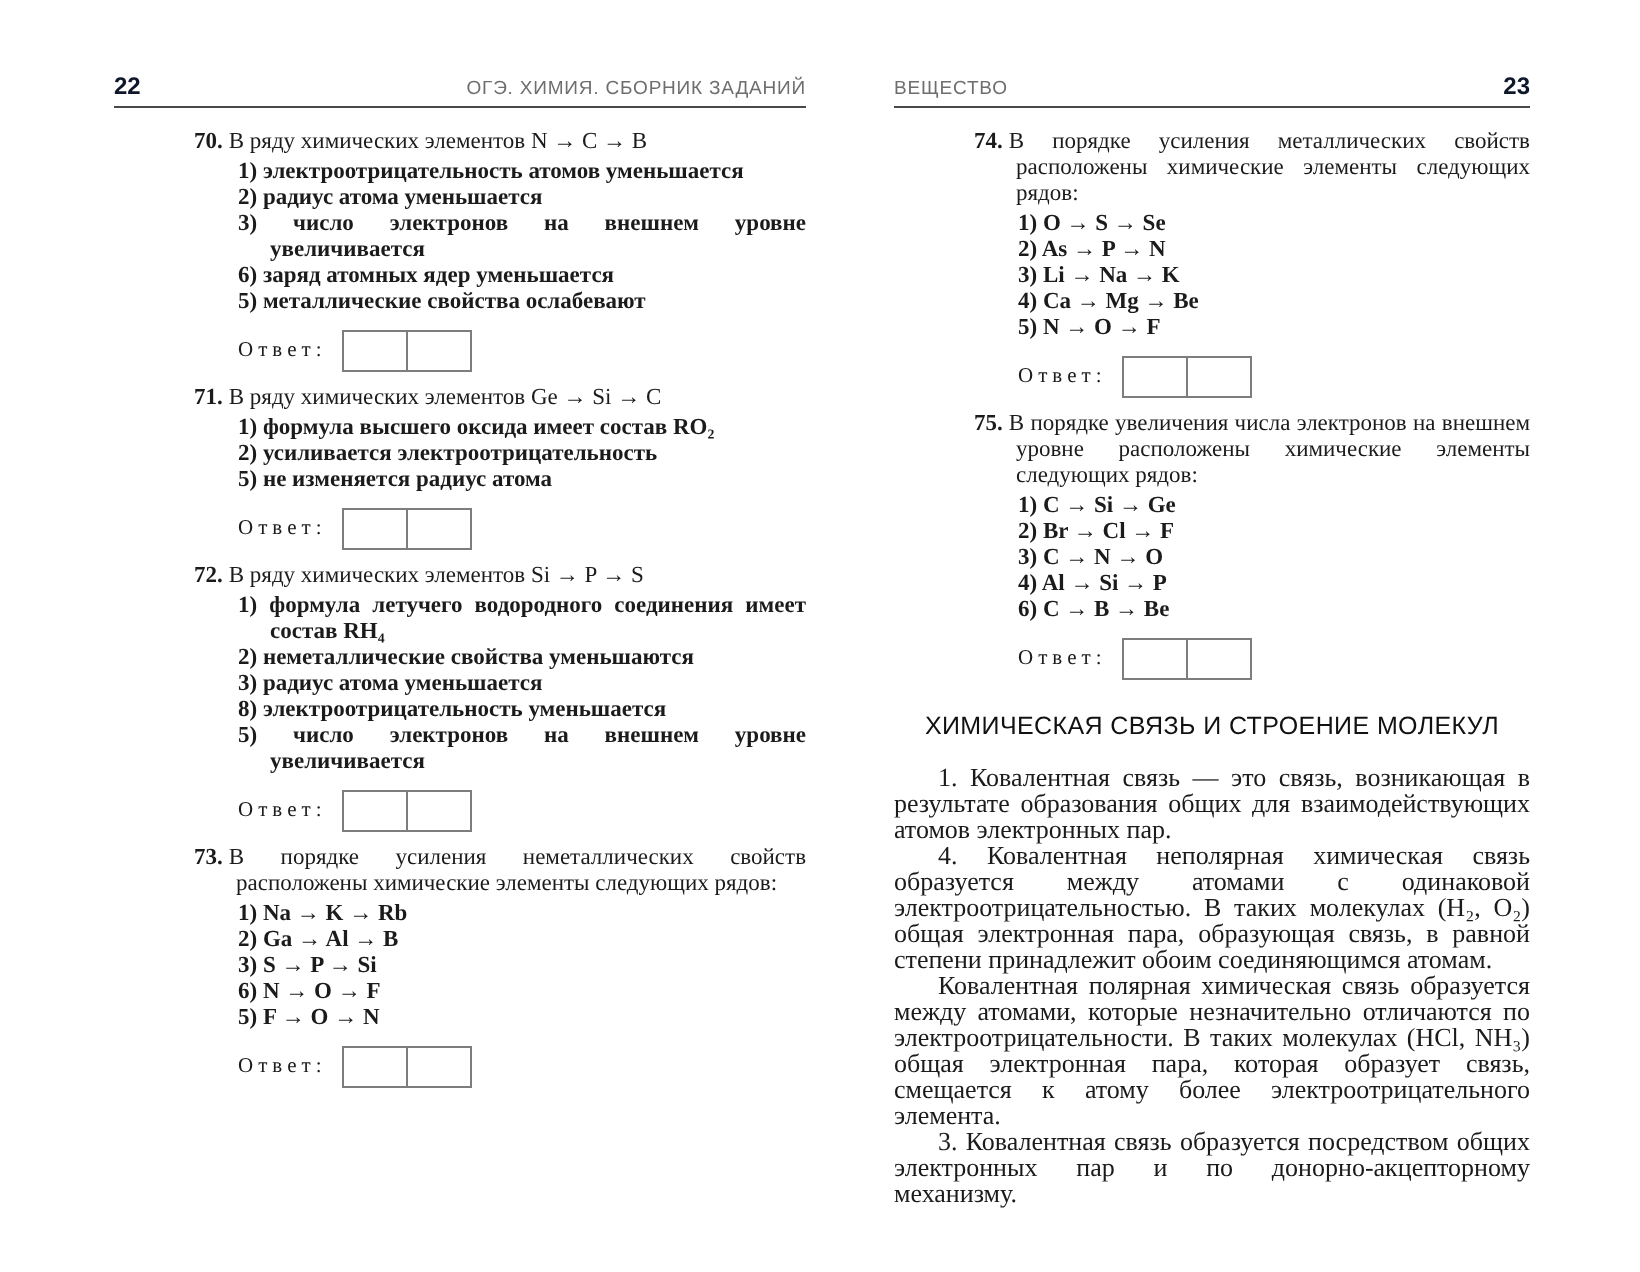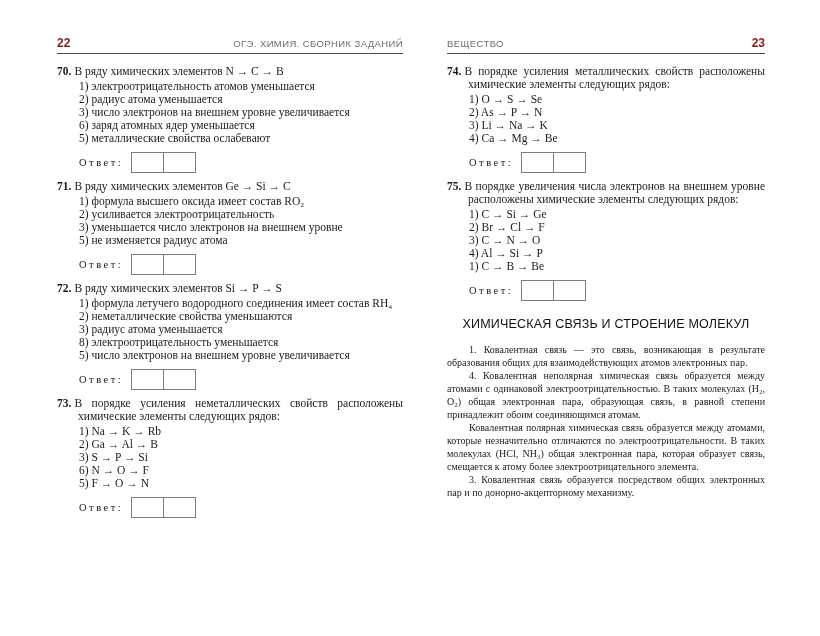--- a/index.html
+++ b/index.html
@@ -14,56 +14,56 @@
   .page-left  { left:57px;  width:346px; }
   .page-right { left:447px; width:318px; }
 
   
   .pg-header {
     display:flex; justify-content:space-between; align-items:baseline;
     border-bottom:1.2px solid #4a4a4a; padding-bottom:3px; margin-bottom:11px;
   }
   .pg-num {
     font-family:"Liberation Sans","DejaVu Sans",sans-serif;
-    font-weight:bold; font-size:12px; color:#7f1d1d;
+    font-weight:bold; font-size:12px; color:#0f172a;
   }
   .running-title {
     font-family:"Liberation Sans","DejaVu Sans",sans-serif;
     font-size:9.5px; color:#6e6e6e; letter-spacing:0.4px;
   }
 
   
-  .question { margin-bottom:7px; }
+  .question { margin-bottom:7px;margin-left:40px; }
   .q-stem {
     font-size:11.5px; line-height:13px; text-align:justify;
     padding-left:21px; text-indent:-21px; margin:0 0 2px 0;
   }
   .q-num { font-weight:bold; margin-right:3px; }
   .q-opt {
     font-size:11.5px; line-height:13px; text-align:justify;
-    margin-left:22px; padding-left:16px; text-indent:-16px;
+    margin-left:22px; padding-left:16px; text-indent:-16px;font-weight:bold;
   }
   .answer-row {
     margin:6px 0 6px 22px; display:flex; align-items:center; height:22px;
   }
   .answer-label {
     font-size:10.5px; letter-spacing:2.5px; margin-right:8px; white-space:nowrap;
   }
   .answer-box { display:inline-flex; border:1px solid #7d7d7d; background:#fff; }
   .answer-cell { width:31px; height:19px; }
   .answer-cell + .answer-cell { border-left:1px solid #7d7d7d; }
 
   
   .section-heading {
     font-family:"Liberation Sans","DejaVu Sans",sans-serif;
     font-weight:normal; font-size:12.5px; color:#111; text-align:center;
     letter-spacing:0.2px; margin:16px 0 12px 0;
   }
   .para {
-    font-size:10px; line-height:13px; text-align:justify;
+    font-size:13px; line-height:13px; text-align:justify;
     text-indent:22px; margin:0;
   }
 </style>
 </head>
 <body>
 
 <div class="spread">
 
   <div class="page-col page-left">
 
@@ -85,21 +85,20 @@
             <span class="answer-cell"></span>
             <span class="answer-cell"></span>
           </span>
       </div>
     </div>
 
     <div class="question">
       <p class="q-stem"><b class="q-num">71.</b><span>В ряду химических элементов Ge → Si → C</span></p>
       <div class="q-opt">1) формула высшего оксида имеет состав RO₂</div>
       <div class="q-opt">2) усиливается электроотрицательность</div>
-      <div class="q-opt">3) уменьшается число электронов на внешнем уровне</div>
       <div class="q-opt">5) не изменяется радиус атома</div>
       <div class="answer-row">
         <span class="answer-label">Ответ:</span>
         <span class="answer-box">
             <span class="answer-cell"></span>
             <span class="answer-cell"></span>
           </span>
       </div>
     </div>
 
@@ -143,36 +142,37 @@
       <span class="running-title">ВЕЩЕСТВО</span>
       <span class="pg-num">23</span>
     </div>
 
     <div class="question">
       <p class="q-stem"><b class="q-num">74.</b><span>В порядке усиления металлических свойств расположены химические элементы следующих рядов:</span></p>
       <div class="q-opt">1) O → S → Se</div>
       <div class="q-opt">2) As → P → N</div>
       <div class="q-opt">3) Li → Na → K</div>
       <div class="q-opt">4) Ca → Mg → Be</div>
+      <div class="q-opt">5) N → O → F</div>
       <div class="answer-row">
         <span class="answer-label">Ответ:</span>
         <span class="answer-box">
             <span class="answer-cell"></span>
             <span class="answer-cell"></span>
           </span>
       </div>
     </div>
 
     <div class="question">
       <p class="q-stem"><b class="q-num">75.</b><span>В порядке увеличения числа электронов на внешнем уровне расположены химические элементы следующих рядов:</span></p>
       <div class="q-opt">1) C → Si → Ge</div>
       <div class="q-opt">2) Br → Cl → F</div>
       <div class="q-opt">3) C → N → O</div>
       <div class="q-opt">4) Al → Si → P</div>
-      <div class="q-opt">1) C → B → Be</div>
+      <div class="q-opt">6) C → B → Be</div>
       <div class="answer-row">
         <span class="answer-label">Ответ:</span>
         <span class="answer-box">
             <span class="answer-cell"></span>
             <span class="answer-cell"></span>
           </span>
       </div>
     </div>
 
     <h2 class="section-heading">ХИМИЧЕСКАЯ СВЯЗЬ И СТРОЕНИЕ МОЛЕКУЛ</h2>

